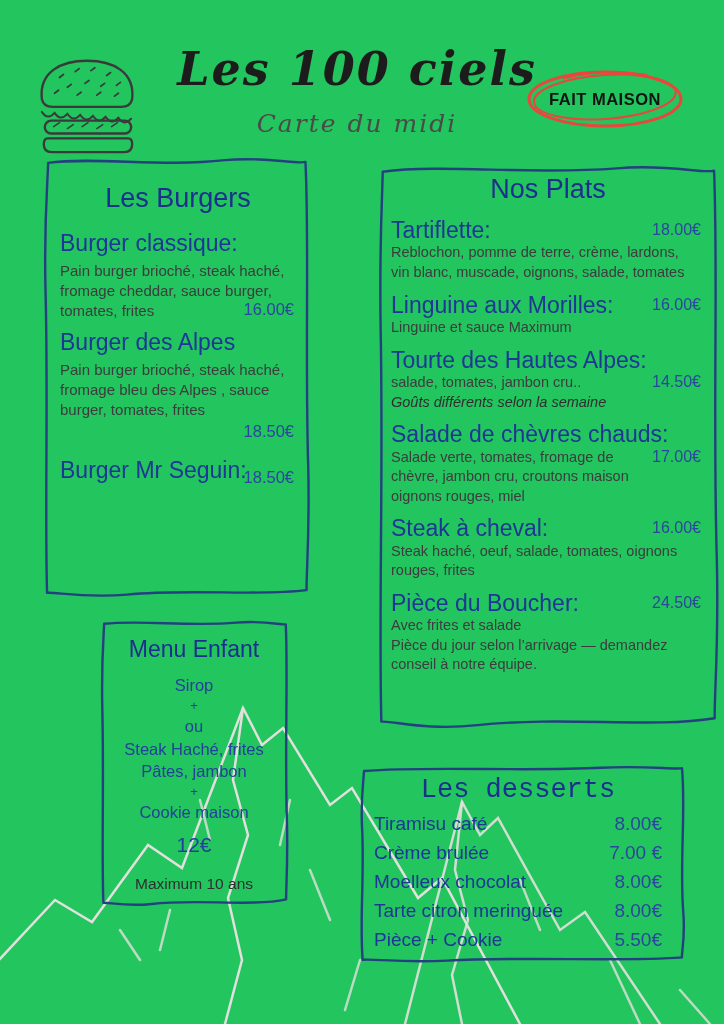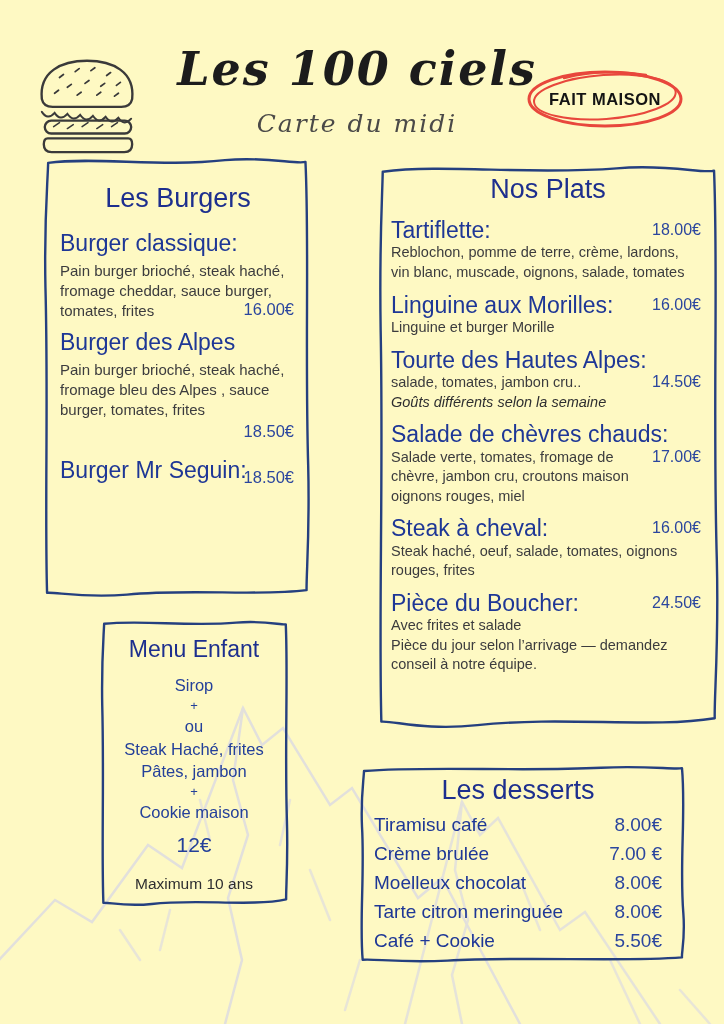--- a/index.html
+++ b/index.html
@@ -1,18 +1,18 @@
 <!DOCTYPE html>
 <html><head>
 <meta charset="utf-8">
 <style>
   html,body { margin:0; padding:0; background:#dcdcdc; }
   .page {
     position:relative; width:724px; height:1024px; margin:0 auto;
-    background:#fef9c3; overflow:hidden;
+    background:#22c55e; overflow:hidden;
     font-family:"Liberation Sans", sans-serif;
   }
   
   .logo { position:absolute; left:28px; top:50px; width:118px; height:108px; }
   .title-block { position:absolute; left:132px; top:44px; width:450px; text-align:center; }
   .main-title {
     font-family:"DejaVu Serif", serif; font-style:italic; font-weight:700;
     font-size:46px; color:#1c1c1c; letter-spacing:2px; line-height:1.1;
   }
   .subtitle {
@@ -56,21 +56,21 @@
   .enfant { left:98px; top:618px; width:192px; height:290px; }
   .enfant .panel-inner { padding:18px 8px 10px 8px; text-align:center; }
   .enfant .sec-title { font-size:23px; margin-bottom:12px; }
   .e-line { color:#24409a; font-size:16.5px; line-height:1.25; margin:2px 0; }
   .e-plus { font-size:13px; }
   .e-price { color:#24409a; font-size:21px; margin-top:10px; }
   .e-note { color:#2e2e30; font-size:15.5px; margin-top:18px; }
   
   .desserts { left:354px; top:763px; width:334px; height:200px; }
   .desserts .panel-inner { padding:12px 26px 8px 20px; }
-  .desserts .sec-title { font-size:27px; margin-bottom:8px; }
+  .desserts .sec-title { font-size:27px; margin-bottom:8px;font-family:Liberation Mono, monospace; }
   .d-row { display:flex; justify-content:space-between; align-items:baseline; margin-bottom:7px; }
   .d-name { color:#1e3796; font-size:19px;text-align:center; }
   .d-price { color:#2b469e; font-size:19px; }
   
   .footer {
     position:absolute; left:0; bottom:16px; width:100%; text-align:center;
     color:#2c2c2c; font-size:13px; z-index:1;
   }
 </style>
 </head>
@@ -150,21 +150,21 @@
           <div class="p-price">18.00€</div>
         </div>
         <div class="p-desc">Reblochon, pomme de terre, crème, lardons, vin blanc, muscade, oignons, salade, tomates</div>
       </div>
 
       <div class="p-item">
         <div class="p-row">
           <div class="p-name">Linguine aux Morilles:</div>
           <div class="p-price">16.00€</div>
         </div>
-        <div class="p-desc">Linguine et burger Morille</div>
+        <div class="p-desc">Linguine et sauce Maximum</div>
       </div>
 
       <div class="p-item">
         <div class="p-name">Tourte des Hautes Alpes:</div>
         <div class="p-row">
           <div class="p-desc">salade, tomates, jambon cru..</div>
           <div class="p-price" style="padding-top:0">14.50€</div>
         </div>
         <div class="p-note">Goûts différents selon la semaine</div>
       </div>
@@ -230,20 +230,20 @@
       </div>
       <div class="d-row">
         <div class="d-name">Moelleux chocolat</div>
         <div class="d-price">8.00€</div>
       </div>
       <div class="d-row">
         <div class="d-name">Tarte citron meringuée</div>
         <div class="d-price">8.00€</div>
       </div>
       <div class="d-row">
-        <div class="d-name">Café + Cookie</div>
+        <div class="d-name">Pièce + Cookie</div>
         <div class="d-price">5.50€</div>
       </div>
     </div>
   </div>
 
 
 </div>
 
 </body></html>

